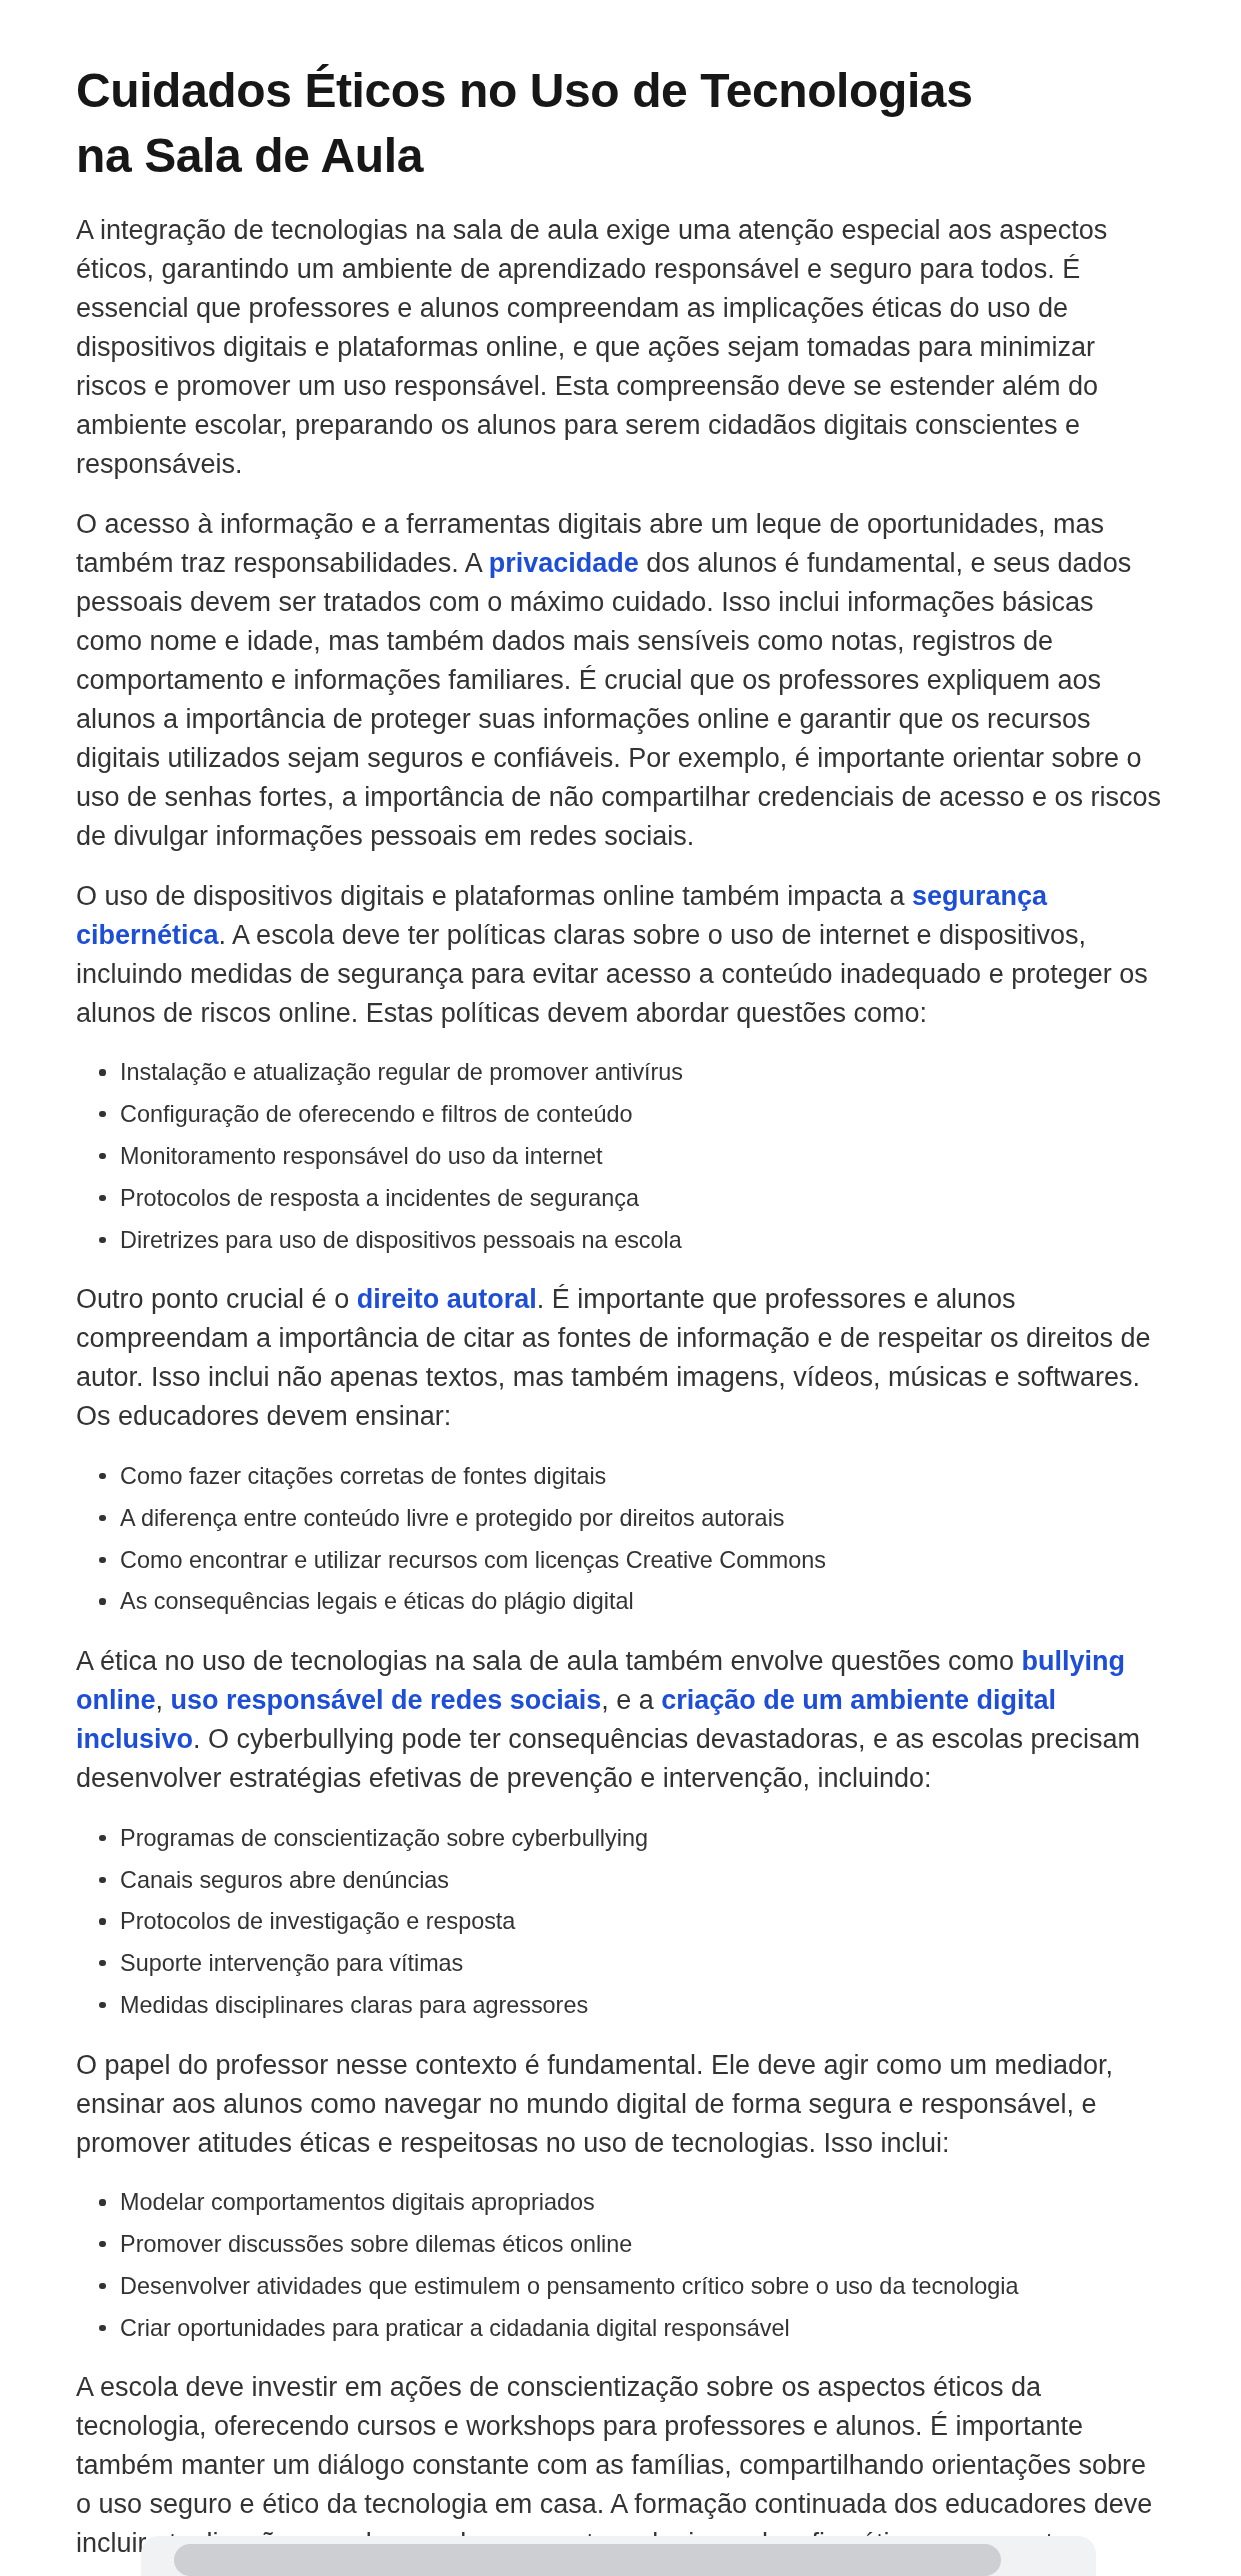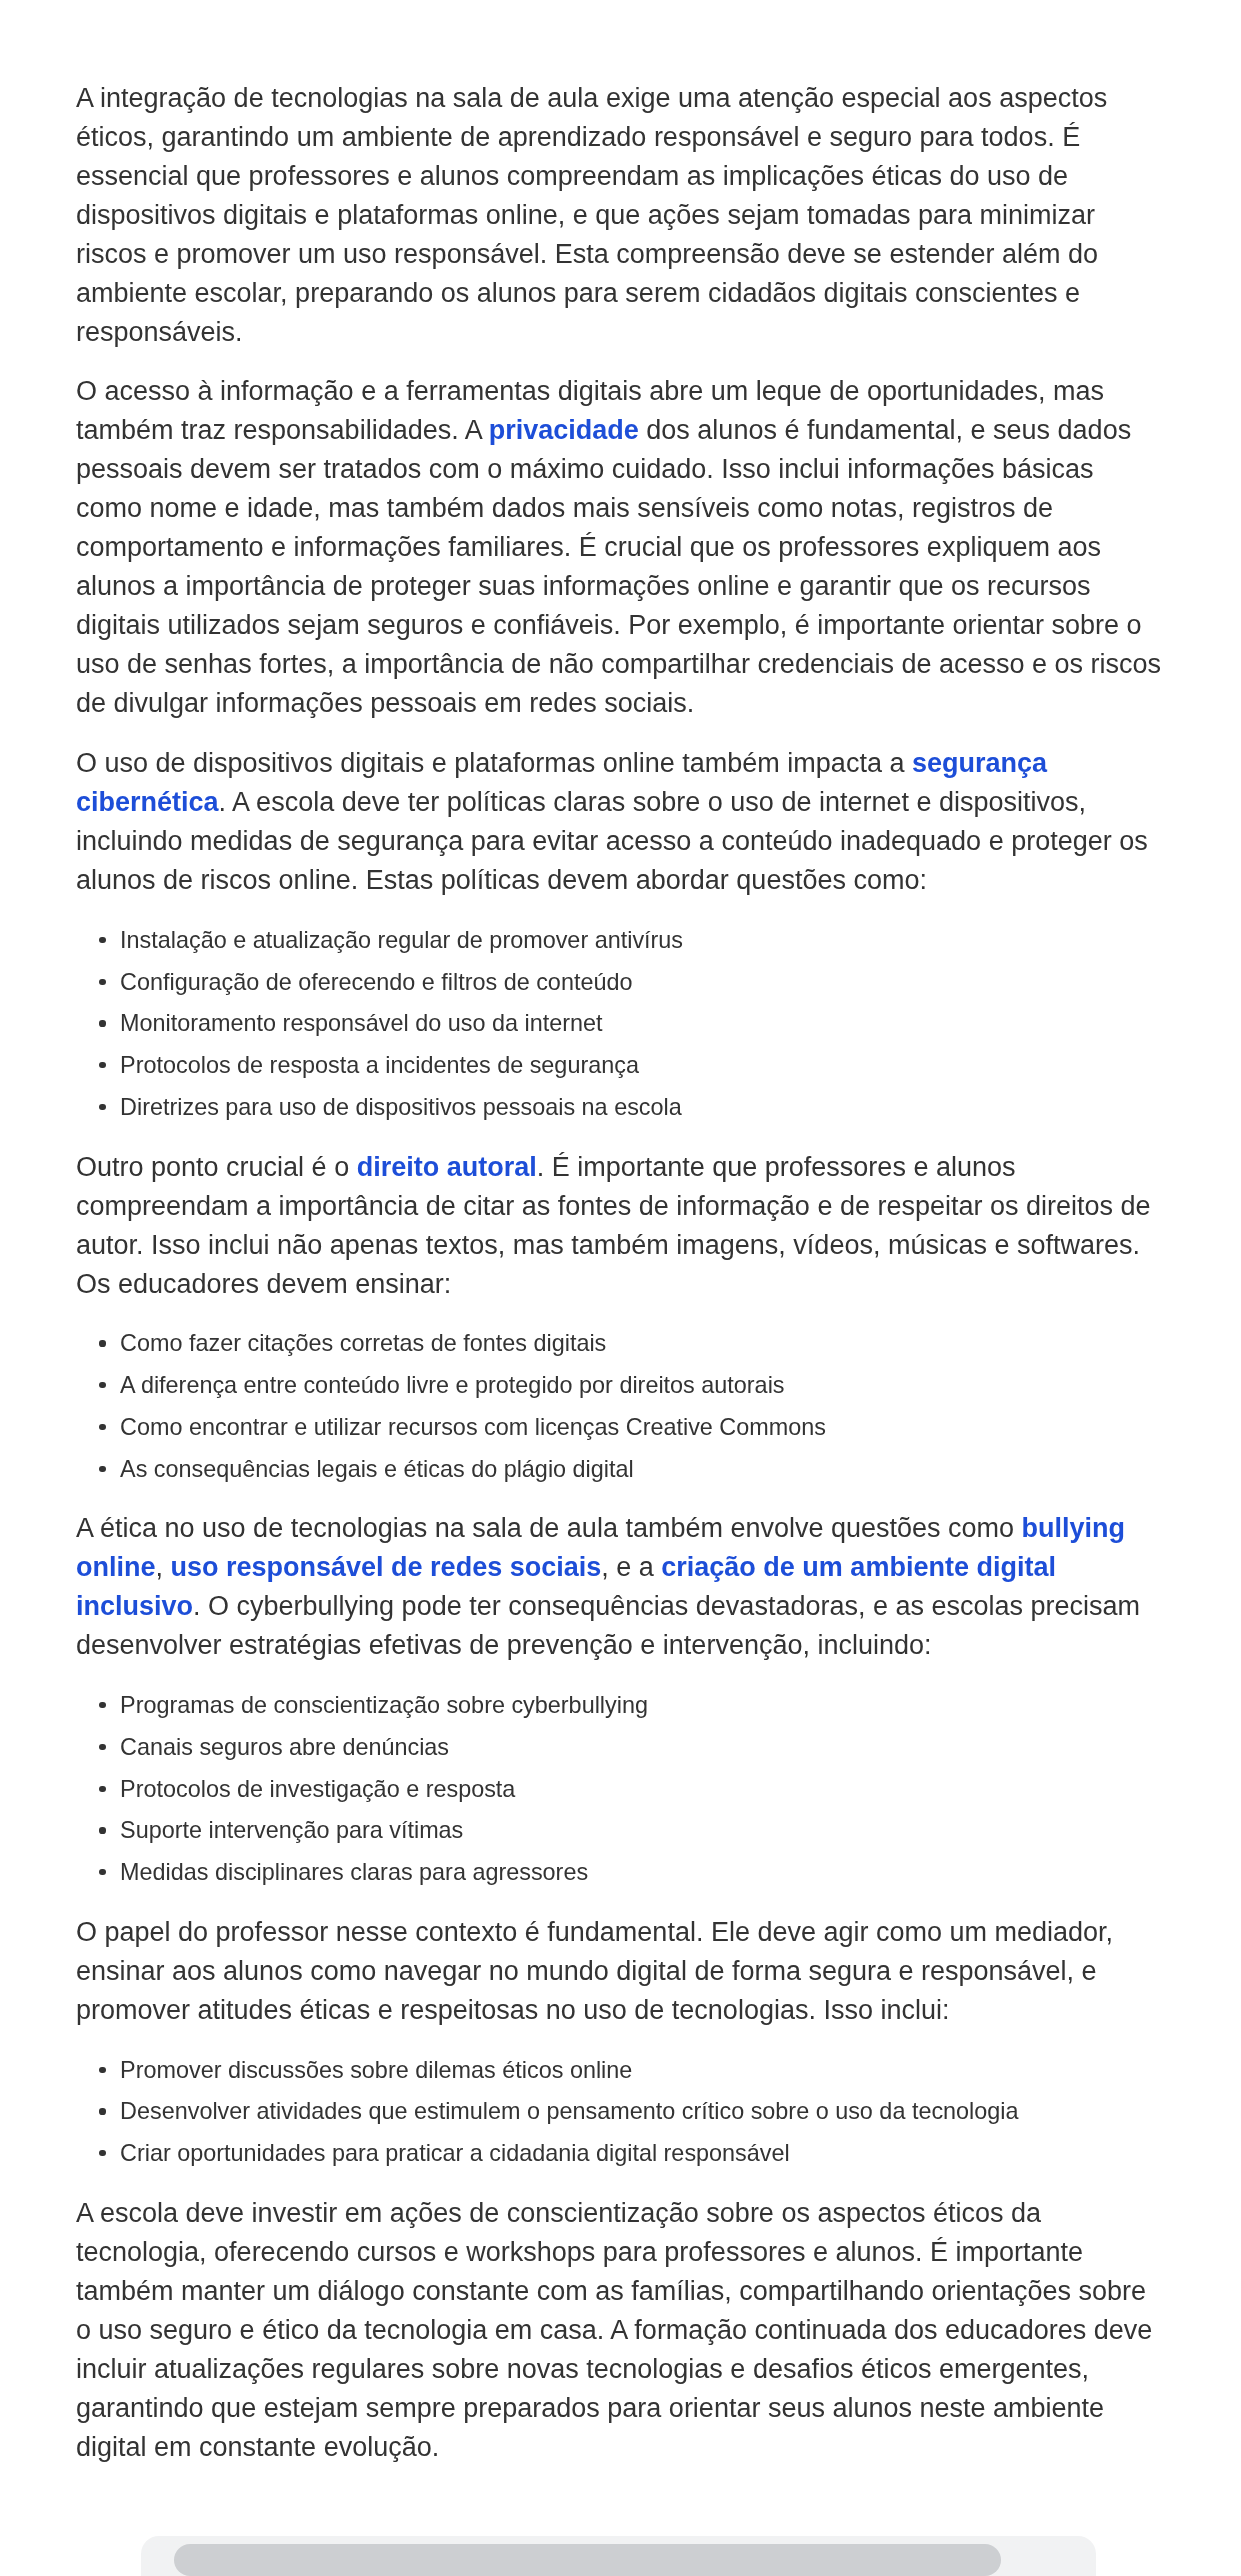--- a/index.html
+++ b/index.html
@@ -74,20 +74,24 @@
     background: #cdcfd2;
     border-radius: 16px;
   }
 </style>
 </head>
 <body>
 
 <div class="page">
   <article class="content">
 
+    <h1 class="title">
+      <span class="title-line">Cuidados Éticos no Uso de Tecnologias</span>
+      <span class="title-line">na Sala de Aula</span>
+    </h1>
 
     <p class="para"><span>A integração de tecnologias na sala de aula exige uma atenção especial aos aspectos éticos, garantindo um ambiente de aprendizado responsável e seguro para todos. É essencial que professores e alunos compreendam as implicações éticas do uso de dispositivos digitais e plataformas online, e que ações sejam tomadas para minimizar riscos e promover um uso responsável. Esta compreensão deve se estender além do ambiente escolar, preparando os alunos para serem cidadãos digitais conscientes e responsáveis.</span></p>
 
     <p class="para"><span>O acesso à informação e a ferramentas digitais abre um leque de oportunidades, mas também traz responsabilidades. A </span><strong>privacidade</strong><span> dos alunos é fundamental, e seus dados pessoais devem ser tratados com o máximo cuidado. Isso inclui informações básicas como nome e idade, mas também dados mais sensíveis como notas, registros de comportamento e informações familiares. É crucial que os professores expliquem aos alunos a importância de proteger suas informações online e garantir que os recursos digitais utilizados sejam seguros e confiáveis. Por exemplo, é importante orientar sobre o uso de senhas fortes, a importância de não compartilhar credenciais de acesso e os riscos de divulgar informações pessoais em redes sociais.</span></p>
 
     <p class="para"><span>O uso de dispositivos digitais e plataformas online também impacta a </span><strong>segurança cibernética</strong><span>. A escola deve ter políticas claras sobre o uso de internet e dispositivos, incluindo medidas de segurança para evitar acesso a conteúdo inadequado e proteger os alunos de riscos online. Estas políticas devem abordar questões como:</span></p>
 
     <ul class="list">
         <li>Instalação e atualização regular de promover antivírus</li>
         <li>Configuração de oferecendo e filtros de conteúdo</li>
@@ -111,20 +115,21 @@
         <li>Programas de conscientização sobre cyberbullying</li>
         <li>Canais seguros abre denúncias</li>
         <li>Protocolos de investigação e resposta</li>
         <li>Suporte intervenção para vítimas</li>
         <li>Medidas disciplinares claras para agressores</li>
       </ul>
 
     <p class="para"><span>O papel do professor nesse contexto é fundamental. Ele deve agir como um mediador, ensinar aos alunos como navegar no mundo digital de forma segura e responsável, e promover atitudes éticas e respeitosas no uso de tecnologias. Isso inclui:</span></p>
 
     <ul class="list">
+        <li>Modelar comportamentos digitais apropriados</li>
         <li>Promover discussões sobre dilemas éticos online</li>
         <li>Desenvolver atividades que estimulem o pensamento crítico sobre o uso da tecnologia</li>
         <li>Criar oportunidades para praticar a cidadania digital responsável</li>
       </ul>
 
     <p class="para"><span>A escola deve investir em ações de conscientização sobre os aspectos éticos da tecnologia, oferecendo cursos e workshops para professores e alunos. É importante também manter um diálogo constante com as famílias, compartilhando orientações sobre o uso seguro e ético da tecnologia em casa. A formação continuada dos educadores deve incluir atualizações regulares sobre novas tecnologias e desafios éticos emergentes, garantindo que estejam sempre preparados para orientar seus alunos neste ambiente digital em constante evolução.</span></p>
 
   </article>
 
   <div class="bottom-panel">

